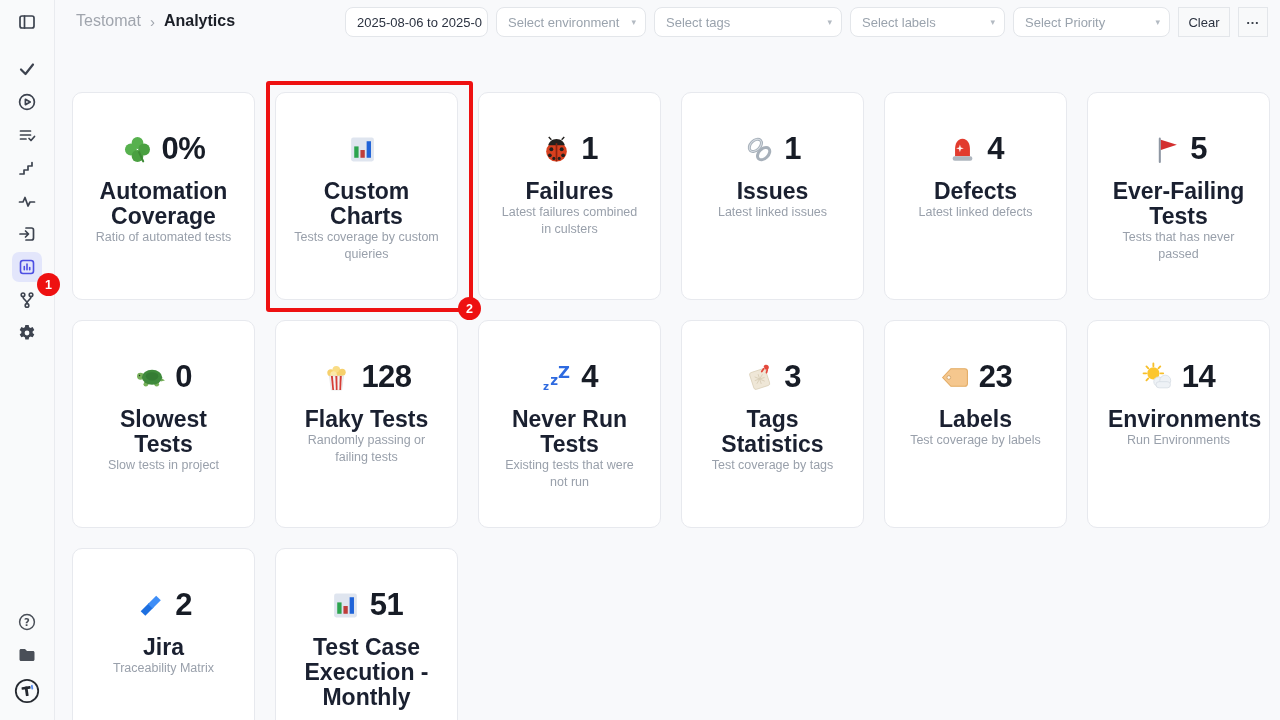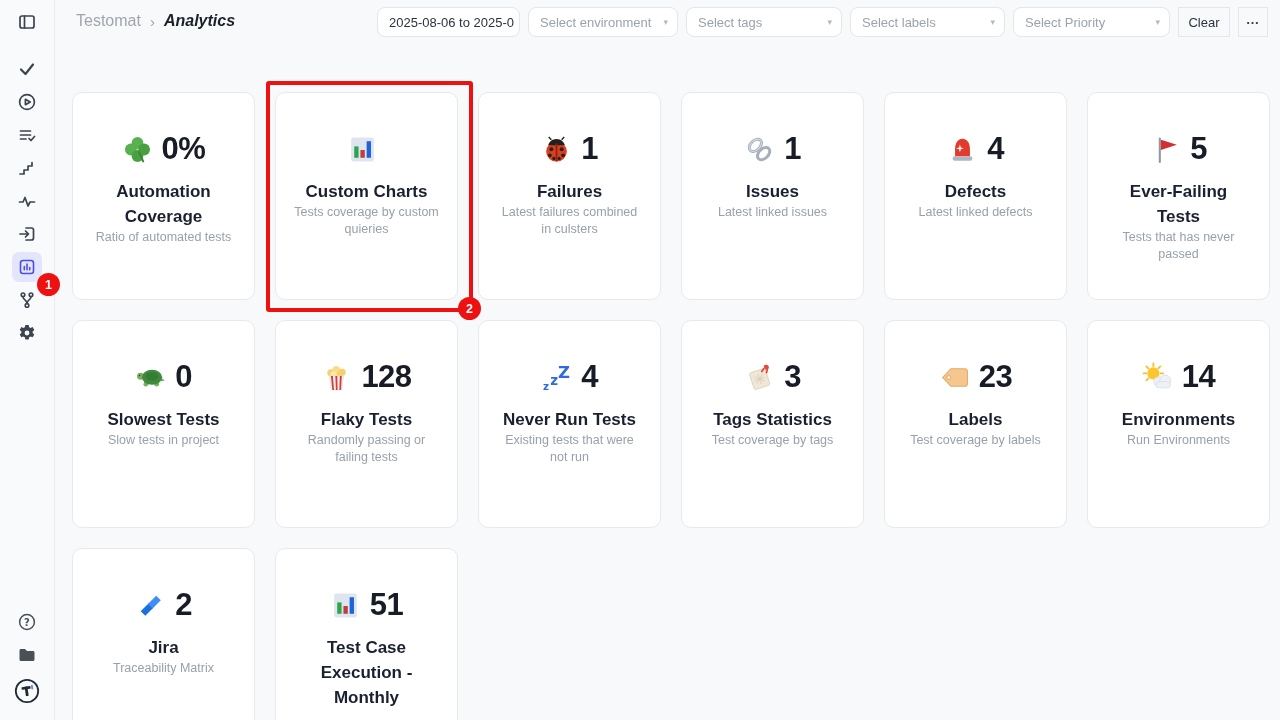--- a/index.html
+++ b/index.html
@@ -18,42 +18,42 @@
   .sb-bottom { position:absolute; bottom:16px; left:0; right:1px; display:flex; flex-direction:column; gap:13px; align-items:center; }
   .nav-badge { position:absolute; left:37px; top:273px; z-index:6; }
   .red-badge { width:23px; height:23px; border-radius:50%; background:#ee1111; color:#fff;
                font-size:12.5px; font-weight:bold; display:flex; align-items:center; justify-content:center; }
 
   
   .topbar { position:absolute; left:55px; right:0; top:0; height:44px;text-align:center; }
   .breadcrumb { position:absolute; left:21px; top:12px; font-size:16px; display:flex; gap:9px; align-items:center; }
   .bc-app { color:#a0a5ad; cursor:pointer; }
   .bc-sep { color:#a0a5ad; font-size:15px; }
-  .bc-page { color:#1b1f27; font-weight:bold;font-style:italic; }
+  .bc-page { color:#1b1f27; font-weight:bold; }
   .filters { position:absolute; right:12px; top:7px; display:flex; gap:8px; height:30px; }
   .ctrl { background:#fff; border:1px solid #e3e6ea; border-radius:8px; height:30px;
           display:flex; align-items:center; font-size:13px; cursor:pointer; }
   .date-box { width:143px; padding:0 11px; color:#2b3240; overflow:hidden; white-space:nowrap; }
   .select { justify-content:space-between; padding:0 9px 0 11px; color:#9aa3ad; }
   .select .caret { color:#b3bac2; font-size:9px; margin-left:6px; }
-  .sel-env {width:150px;} .sel-tags {width:156px;} .sel-labels {width:155px;gap:20px;} .sel-pri {width:157px;}
+  .sel-env {width:150px;} .sel-tags {width:188px;} .sel-labels {width:155px;gap:20px;} .sel-pri {width:157px;}
   .btn { background:#f8f9fa; border:1px solid #e3e6ea; border-radius:0; height:30px;
          display:flex; align-items:center; justify-content:center; font-size:13px; color:#2b3240; cursor:pointer; }
   .btn-clear { width:52px; }
   .btn-more { width:30px; font-weight:bold; letter-spacing:1px; color:#3c424c; }
 
   
   .grid { position:absolute; left:72px; top:92px; display:grid;
           grid-template-columns:repeat(6,183px); grid-auto-rows:208px; gap:20px; }
   .card { background:#fff; border:1px solid #e7e9ee; border-radius:10px; text-align:center;
           padding-top:36px; cursor:pointer; }
   .card-head { height:40px; display:flex; align-items:center; justify-content:center; gap:9px; }
   .ci svg { width:31px; height:31px; display:block; }
   .cv { font-size:31px; font-weight:bold; color:#171c26; letter-spacing:-0.5px; }
-  .ct { margin-top:10px; font-size:17px; font-weight:bold; color:#1a2030; line-height:25px; padding:0 20px; }
+  .ct { margin-top:10px; font-size:23px; font-weight:bold; color:#1a2030; line-height:25px; padding:0 20px; }
   .cd { margin-top:0; font-size:12.5px; color:#99a0ab; line-height:17px; padding:0 18px; }
 
   
   .hl-box { position:absolute; left:266px; top:81px; width:207px; height:231px;
             border:4px solid #ee1111; border-radius:3px; z-index:5; pointer-events:none; }
   .hl-badge { position:absolute; right:-12px; bottom:-12px; }
 </style>
 </head>
 <body>
 

